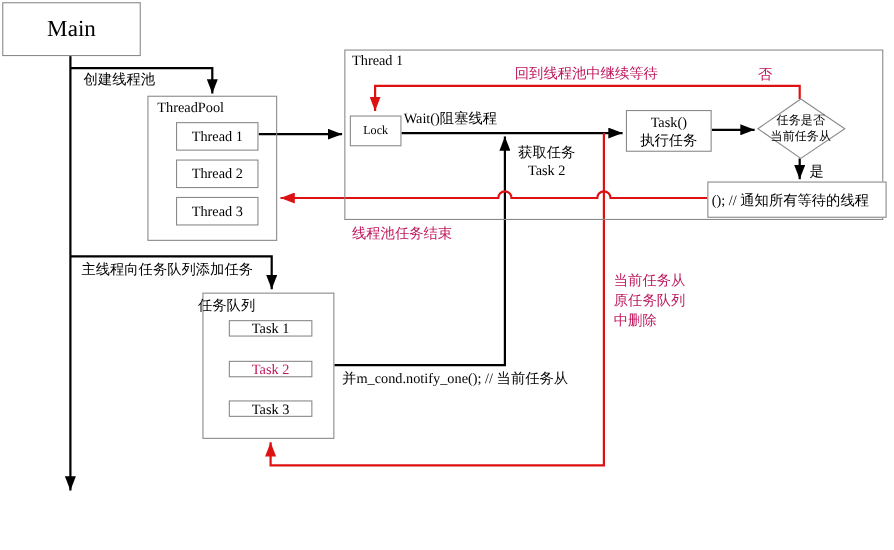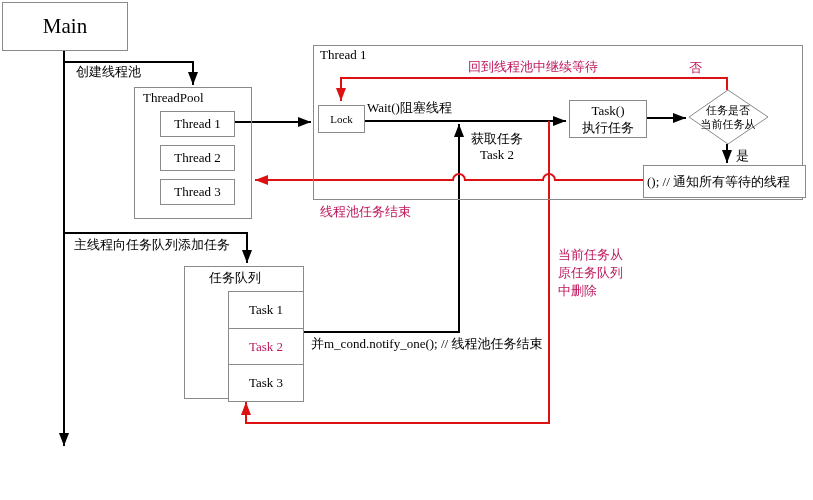--- a/index.html
+++ b/index.html
@@ -27,21 +27,21 @@
   .main-box{left:2px; top:2px; width:126px; height:49px; font-size:21px;}
   .end-box{left:2px; top:448px; width:126px; height:48px; font-size:20px;}
   .threadpool-box{left:134px; top:87px; width:118px; height:132px;}
   .thread-item{left:160px; width:75px; height:26px; font-size:13px;}
   .thread-panel{left:313px; top:45px; width:490px; height:155px;}
   .lock-box{left:318px; top:105px; width:47px; height:28px; font-size:11px;}
   .task-exec-box{left:569px; top:100px; width:78px; height:38px; font-size:13px; line-height:17px;}
   .notify-all-box{left:643px; top:165px; width:163px; height:33px; font-size:13px;
                   justify-content:flex-start; text-align:left; padding:0 3px; line-height:15px;}
   .queue-box{left:184px; top:266px; width:120px; height:133px;}
-  .task-item{left:208px; width:76px; height:38px; font-size:13px;margin-left:20px;}
+  .task-item{left:208px; width:76px; height:15px; font-size:13px;}
   .decision-text{position:absolute; left:692px; top:103px; width:72px;
                  font-size:11px; line-height:14px; text-align:center;}
   .watermark{position:absolute; left:688px; top:477px; font-size:14px; color:#cbcbcb;
              font-family:"Liberation Sans","DejaVu Sans",sans-serif; white-space:nowrap;margin-top:43px;}
 </style>
 </head>
 <body>
 
 <div id="stage">
 
@@ -96,38 +96,38 @@
     <div>当前任务从</div>
   </div>
 
   <div class="box notify-all-box">
     <div>
       <div>(); // 通知所有等待的线程</div>
     </div>
   </div>
 
   <div class="container-box queue-box"></div>
-  <div class="box-title" style="left:209px; top:269px;">任务队列</div>
+  <div class="box-title" style="left:180px; top:269px;">任务队列</div>
   <div class="box task-item" style="top:291px;">Task 1</div>
   <div class="box task-item red" style="top:328px;">Task 2</div>
   <div class="box task-item" style="top:364px;">Task 3</div>
 
 
   <div class="lbl" style="left:76px; top:64px;">创建线程池</div>
   <div class="lbl" style="left:74px; top:237px;">主线程向任务队列添加任务</div>
   <div class="lbl" style="left:367px; top:100px;">Wait()阻塞线程</div>
   <div class="lbl center" style="left:464px; top:131px; width:66px;">
     <div>获取任务</div>
     <div>Task 2</div>
   </div>
   <div class="lbl red" style="left:468px; top:59px;">回到线程池中继续等待</div>
   <div class="lbl red" style="left:689px; top:60px;">否</div>
   <div class="lbl" style="left:736px; top:148px;">是</div>
   <div class="lbl red" style="left:320px; top:164px;margin-top:40px;">线程池任务结束</div>
-  <div class="lbl" style="left:311px; top:336px;">并m_cond.notify_one(); // 线程池任务结束</div>
+  <div class="lbl" style="left:311px; top:336px;">并m_cond.notify_one(); // 当前任务从</div>
   <div class="lbl red" style="left:558px; top:246px; line-height:18px;">
     <div>当前任务从</div>
     <div>原任务队列</div>
     <div>中删除</div>
   </div>
 
   <div class="watermark">CSDN @素履求知</div>
 </div>
 
 </body></html>

